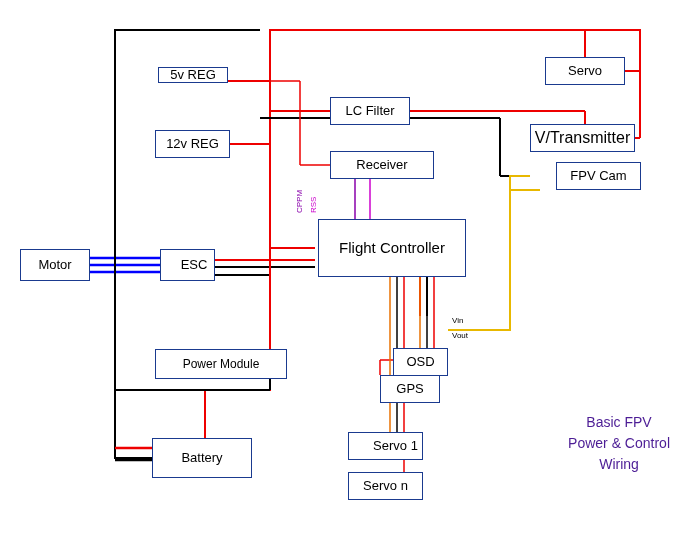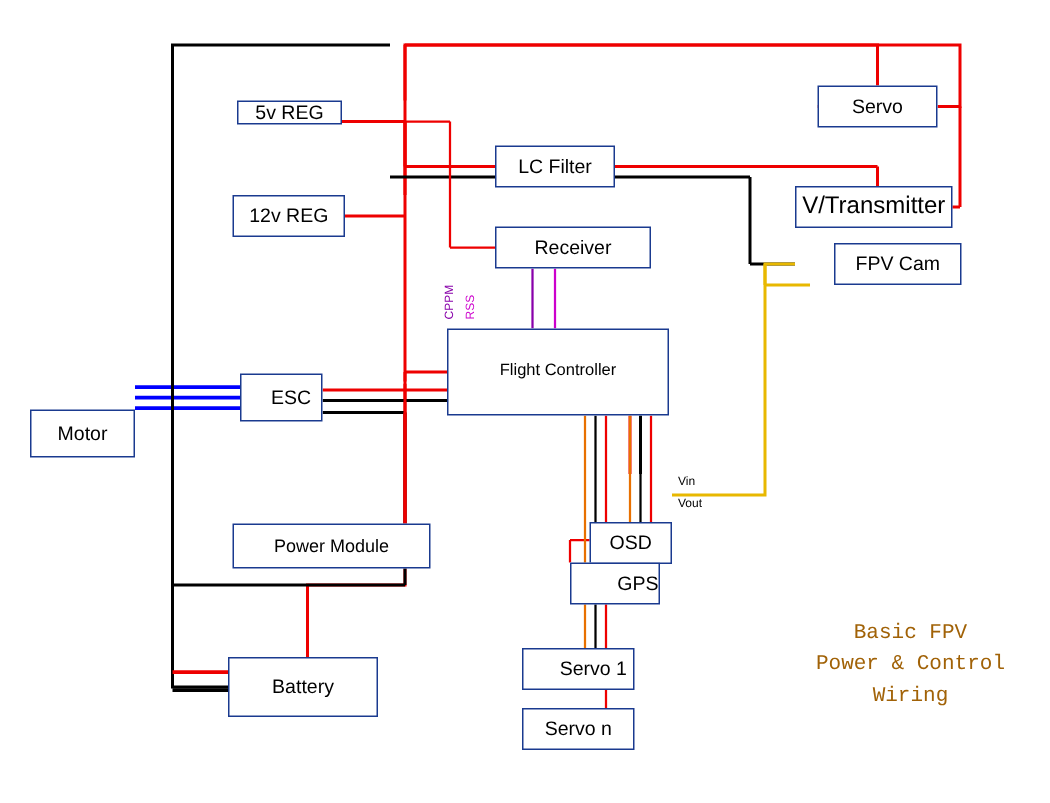--- a/index.html
+++ b/index.html
@@ -25,23 +25,22 @@
       align-items: center;
       justify-content: center;
       font-size: 13px;
       color: #000;
       text-align: center;
       line-height: 1.2;
     }
     .title-text {
       position: absolute;
       font-size: 14px;
-      color: #a16207;
+      color: #4c1d95;
       text-align: center;
-      font-family: Liberation Mono, monospace;
     }
   </style>
 </head>
 <body>
 
 <svg id="wiring-svg" xmlns="http://www.w3.org/2000/svg">
 
   <line x1="90" y1="258" x2="160" y2="258" stroke="#00f" stroke-width="2.5"></line>
   <line x1="90" y1="265" x2="160" y2="265" stroke="#00f" stroke-width="2.5"></line>
   <line x1="90" y1="272" x2="160" y2="272" stroke="#00f" stroke-width="2.5"></line>
@@ -126,21 +125,21 @@
   <line x1="155" y1="460" x2="115" y2="460" stroke="#000" stroke-width="2.5"></line>
 
   <text x="302" y="213" font-size="8" fill="#8800aa" transform="rotate(-90,302,213)">CPPM</text>
   <text x="316" y="213" font-size="8" fill="#cc00cc" transform="rotate(-90,316,213)">RSS</text>
 
   <text x="452" y="323" font-size="8" fill="#000">Vin</text>
   <text x="452" y="338" font-size="8" fill="#000">Vout</text>
 
 </svg>
 
-<div class="component-box" style="left:20px;top:249px;width:70px;height:32px;margin-top:24px;">
+<div class="component-box" style="left:20px;top:249px;width:70px;height:32px;">
   <span>Motor</span>
 </div>
 
 <div class="component-box" style="left:160px;top:249px;width:55px;height:32px;padding-left:13px;">
   <span>ESC</span>
 </div>
 
 <div class="component-box" style="left:158px;top:67px;width:70px;height:16px;">
   <span>5v REG</span>
 </div>
@@ -150,29 +149,29 @@
 </div>
 
 <div class="component-box" style="left:330px;top:97px;width:80px;height:28px;text-align:center;">
   <span>LC Filter</span>
 </div>
 
 <div class="component-box" style="left:330px;top:151px;width:104px;height:28px;">
   <span>Receiver</span>
 </div>
 
-<div class="component-box" style="left:298px;top:219px;width:148px;height:58px;font-size:11px;">
+<div class="component-box" style="left:318px;top:219px;width:148px;height:58px;font-size:15px;">
   <span>Flight Controller</span>
 </div>
 
 <div class="component-box" style="left:393px;top:316px;width:55px;height:28px;margin-top:32px;">
   <span>OSD</span>
 </div>
 
-<div class="component-box" style="left:380px;top:375px;width:60px;height:28px;justify-content:flex-end;">
+<div class="component-box" style="left:380px;top:375px;width:60px;height:28px;">
   <span>GPS</span>
 </div>
 
 <div class="component-box" style="left:348px;top:432px;width:75px;height:28px;padding-left:20px;">
   <span>Servo 1</span>
 </div>
 
 <div class="component-box" style="left:348px;top:472px;width:75px;height:28px;">
   <span>Servo n</span>
 </div>

